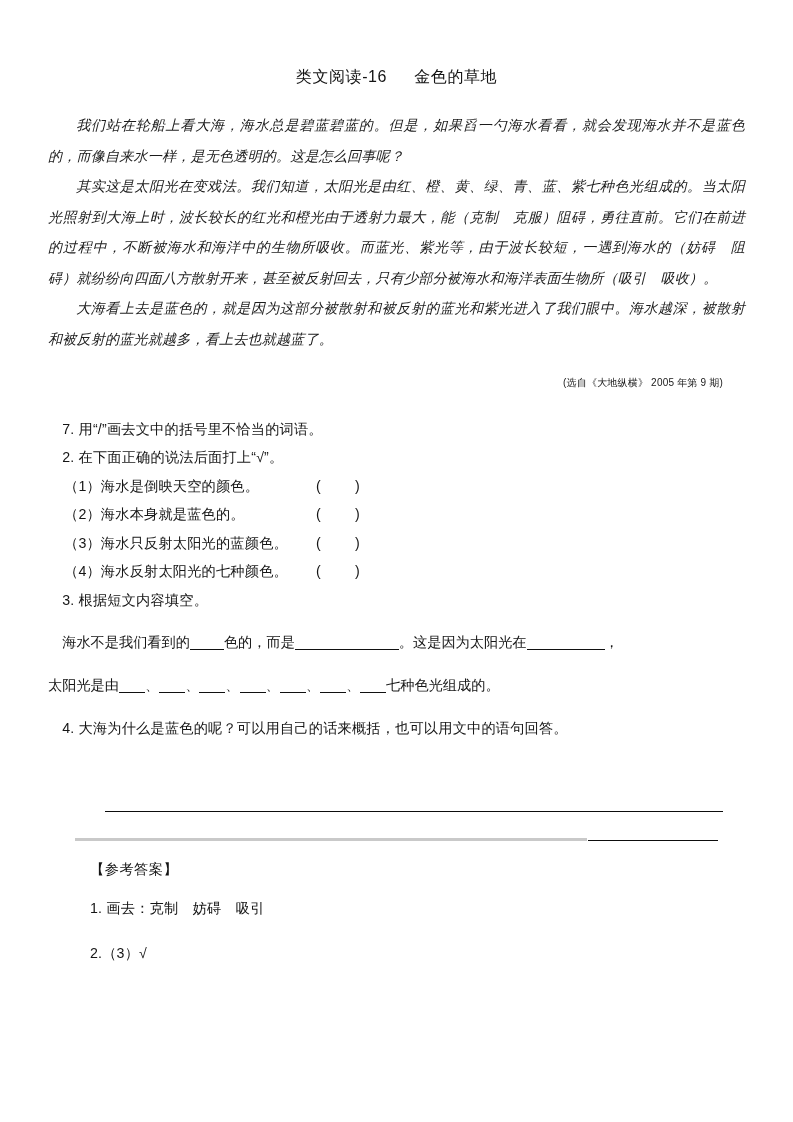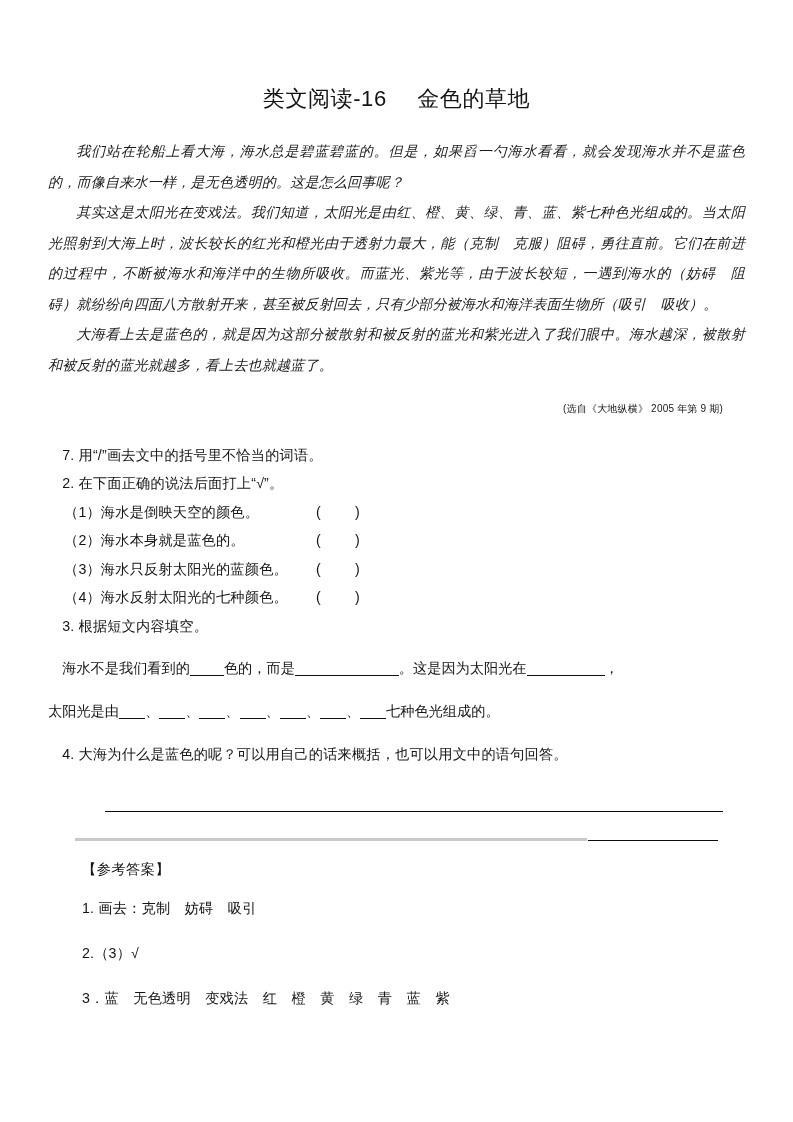--- a/index.html
+++ b/index.html
@@ -21,23 +21,23 @@
     left: 0; top: 0;
     width: 793px;
     height: 1122px;
     box-sizing: border-box;
     padding: 0 48px;
   }
 
   
   .title-main {
     margin: 0;
-    padding-top: 84px;
+    padding-top: 67px;
     text-align: center;
-    font-size: 22px;
+    font-size: 16px;
     font-weight: normal;
     letter-spacing: 0.6px;
     color: #141414;
   }
   .title-main .gap { display: inline-block; width: 17px; }
 
   .title-sub {
     margin: 0;
     padding-top: 18px;
     text-align: center;
@@ -127,21 +127,21 @@
     left: 75px;
     top: 838px;
     width: 512px;
     height: 0;
     border-top: 3px solid #c9c9c9;
   }
 
   
   .answers {
     position: absolute;
-    left: 44px;
+    left: 52px;
     top: 852px;
     width: 697px;
     font-size: 14.2px;
     color: #151515;
   }
   .ans-head {
     margin: 0;
     padding-left: 38px;
     letter-spacing: 0.5px;
     line-height: 34px;
@@ -208,16 +208,15 @@
   </div>
 
   <div class="answer-rule rule-a"></div>
   <div class="gray-divider"></div>
   <div class="answer-rule rule-b"></div>
 
   <div class="answers">
     <p class="ans-head">【参考答案】</p>
     <p class="ans-row">1. 画去：克制　妨碍　吸引</p>
     <p class="ans-row">2.（3）√</p>
-    <p class="ans-row">3．蓝　无色透明　变戏法　红　橙　黄　绿　青　蓝　紫</p>
   </div>
 
 </div>
 
 </body></html>

